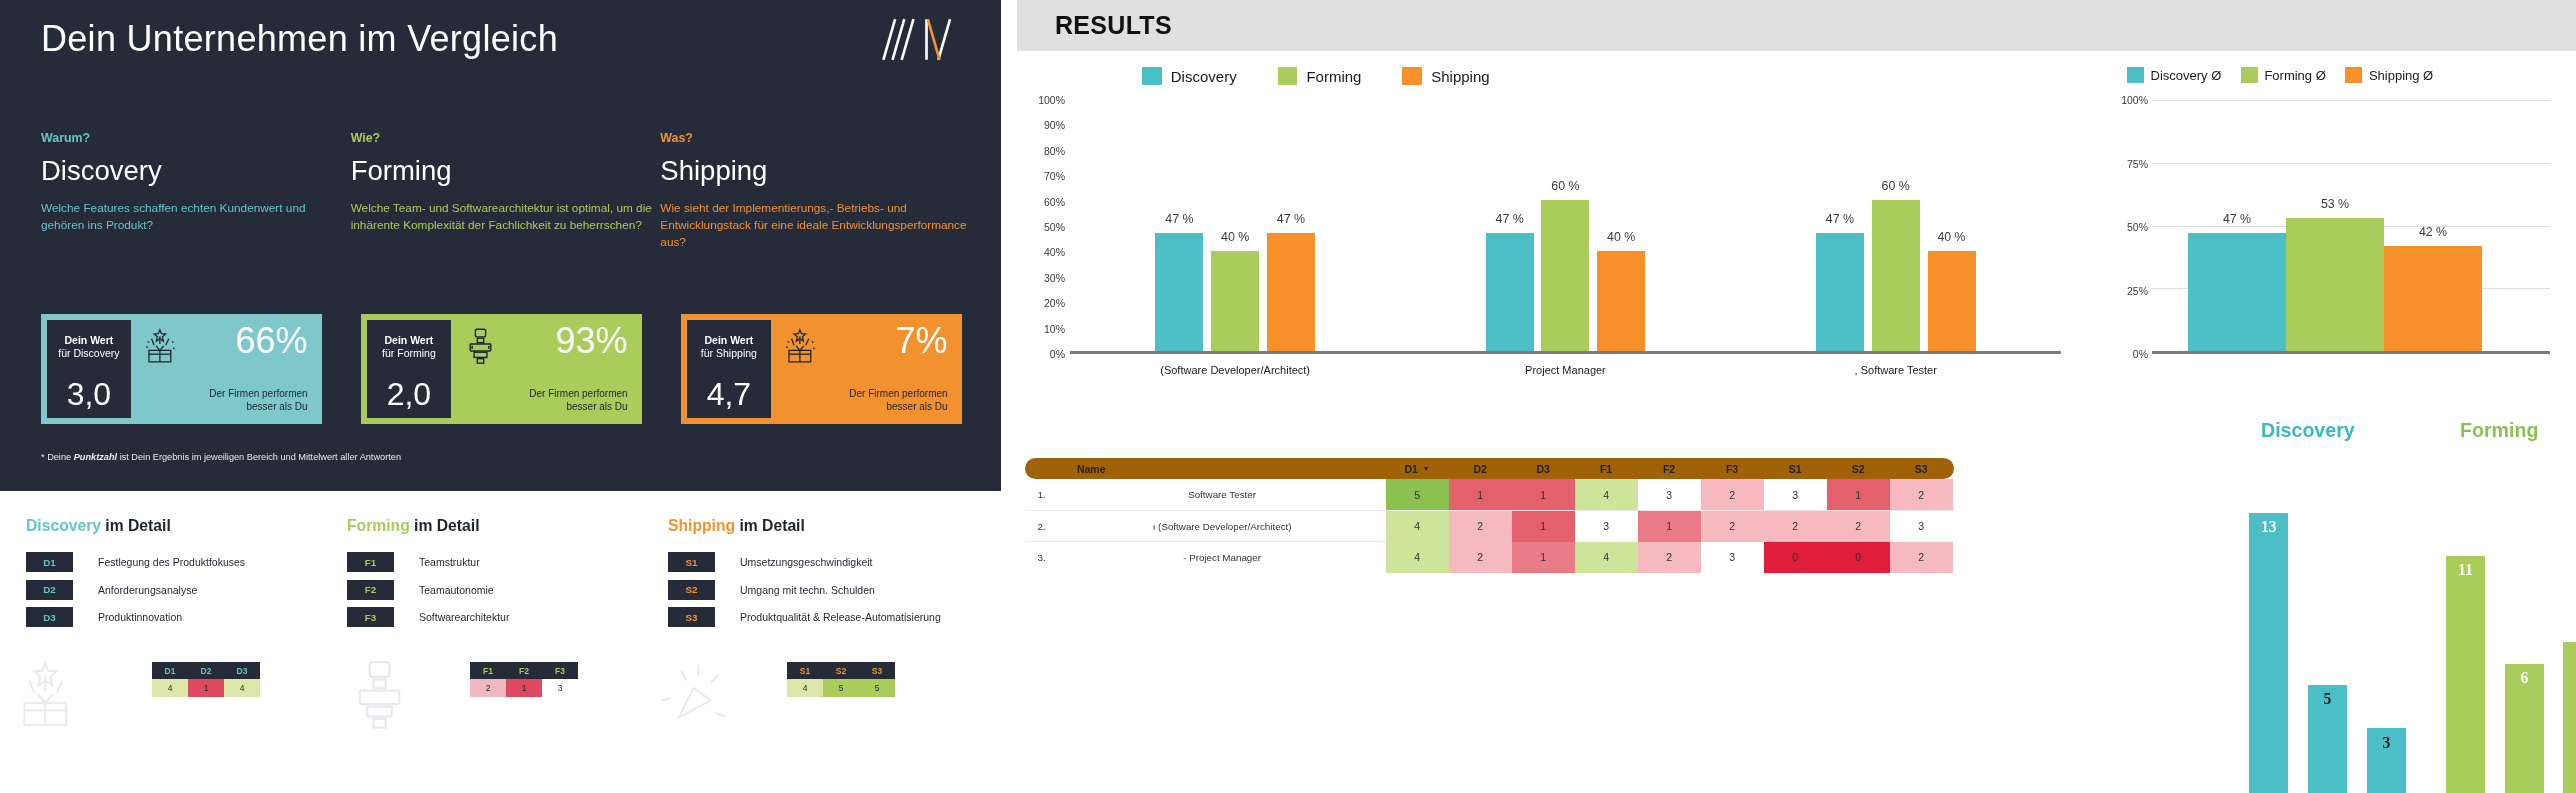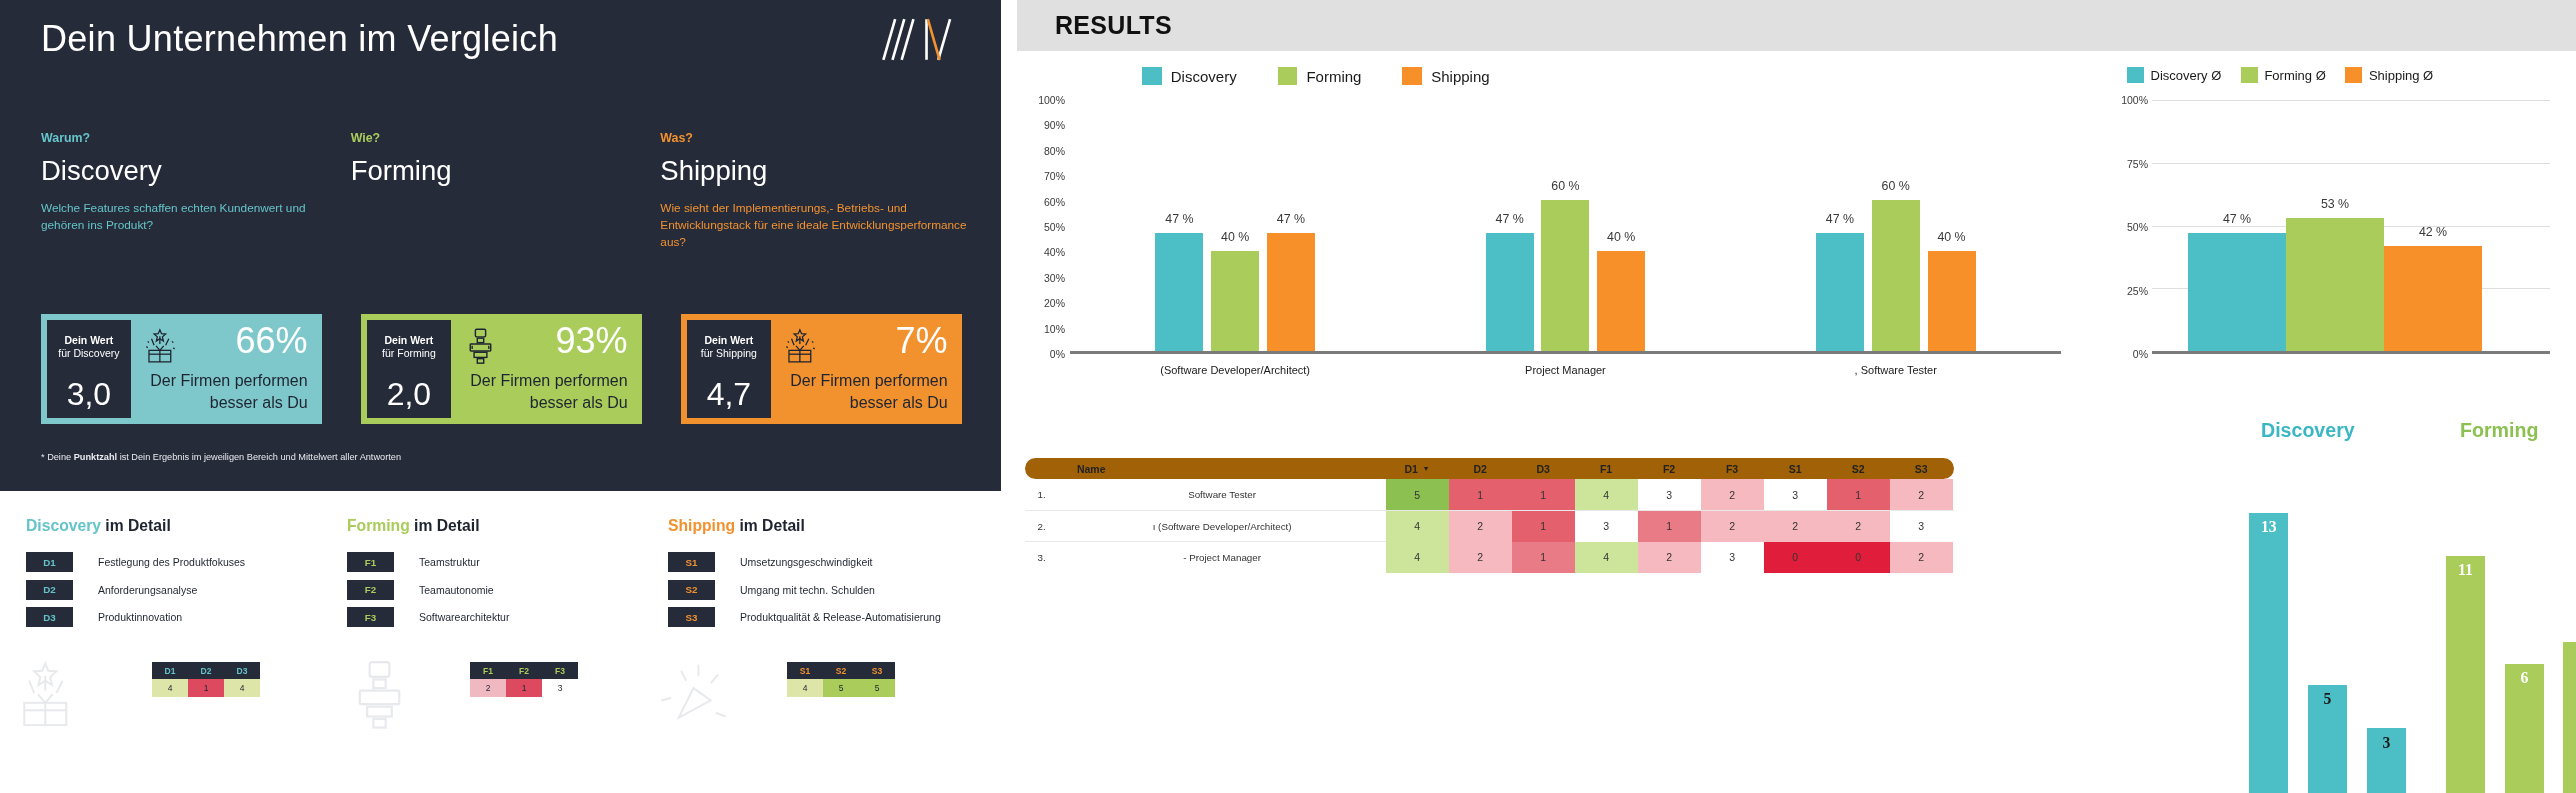--- a/index.html
+++ b/index.html
@@ -43,28 +43,28 @@
     width: 84px; background: #262b3a; display: flex; flex-direction: column;
     align-items: center; justify-content: space-between; padding: 14.4px 2.6px 7.9px 2.6px;
     margin: 5.9px 0 5.9px 5.9px;
   }
   .card-lbl { color: #ffffff; font-size: 10.5px; font-weight: 700; text-align: center; line-height: 1.25; }
   .card-lbl span { font-weight: 400; display: block; }
   .card-score { color: #ffffff; font-size: 32px; font-weight: 400; line-height: 1; }
   .card-right { flex: 1; position: relative; padding: 9.2px 13px 7.9px 5.2px; }
   .card-pct { position: absolute; right: 14.4px; top: 9.2px; font-size: 36px; color: #ffffff; font-weight: 300; line-height: 1; }
   .card-ico { position: absolute; left: 9.2px; top: 11.8px; width: 41px; height: 41px; }
-  .card-sub { position: absolute; right: 14.4px; bottom: 10.5px; text-align: right; font-size: 16px; color: #1e2430; line-height: 1.35; }
+  .card-sub { position: absolute; right: 14.4px; bottom: 10.5px; text-align: right; font-size: 10px; color: #1e2430; line-height: 1.35; }
   .card-sub b { font-weight: 400; }
   .bg-disc { background: #7ec8cc; }
   .bg-form { background: #a9cc5b; }
   .bg-ship { background: #f2922f; }
 
   .footnote { position: absolute; left: 41px; top: 452px; font-size: 9.2px; color: #e8eaee; }
-  .footnote b { font-weight: 700; }
+  .footnote b { font-weight: 700; font-style: italic; }
 
   
   .details { position: absolute; top: 517px; left: 0; width: 1001px; height: 276px; background: #ffffff; }
   .det-col { position: absolute; top: 0; width: 327px; }
   .det-h { font-size: 15.7px; color: #1e2430; font-weight: 700; margin-bottom: 15.7px; }
   .det-h em { font-style: normal; }
   .det-row { display: flex; align-items: center; height: 23.6px; margin-bottom: 3.9px; }
   .det-chip {
     width: 47px; height: 20px; background: #262b3a; color: #ffffff;
     font-size: 9.8px; font-weight: 700; display: flex; align-items: center;
@@ -155,20 +155,21 @@
 
     <div class="intro">
       <div class="intro-col">
         <div class="intro-q c-disc">Warum?</div>
         <div class="intro-h">Discovery</div>
         <div class="intro-d c-disc">Welche Features schaffen echten Kundenwert und gehören ins Produkt?</div>
       </div>
       <div class="intro-col">
         <div class="intro-q c-form">Wie?</div>
         <div class="intro-h">Forming</div>
+        <div class="intro-d c-form">Welche Team- und Softwarearchitektur ist optimal, um die inhärente Komplexität der Fachlichkeit zu beherrschen?</div>
       </div>
       <div class="intro-col">
         <div class="intro-q c-ship">Was?</div>
         <div class="intro-h">Shipping</div>
         <div class="intro-d c-ship">Wie sieht der Implementierungs,- Betriebs- und Entwicklungstack für eine ideale Entwicklungsperformance aus?</div>
       </div>
     </div>
 
     <div class="cards">
 

